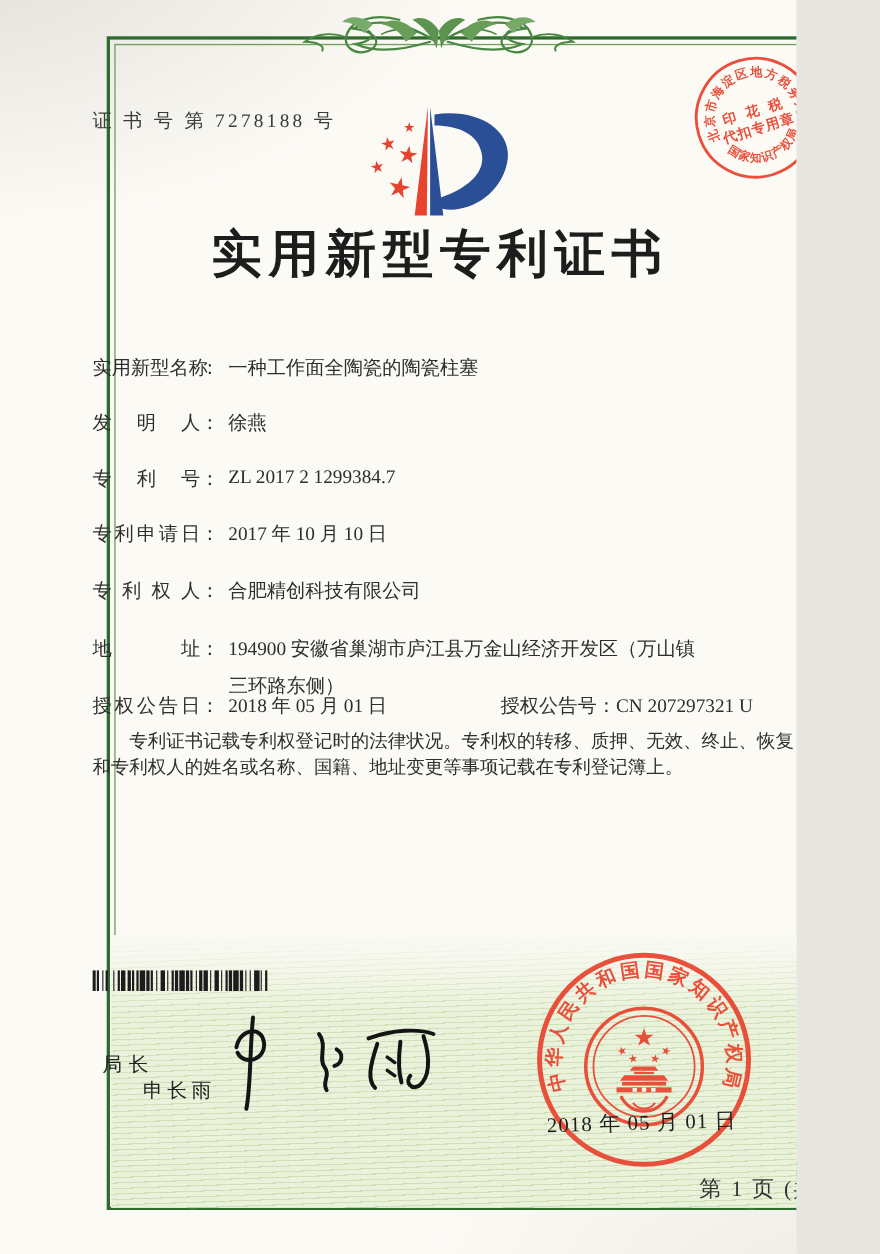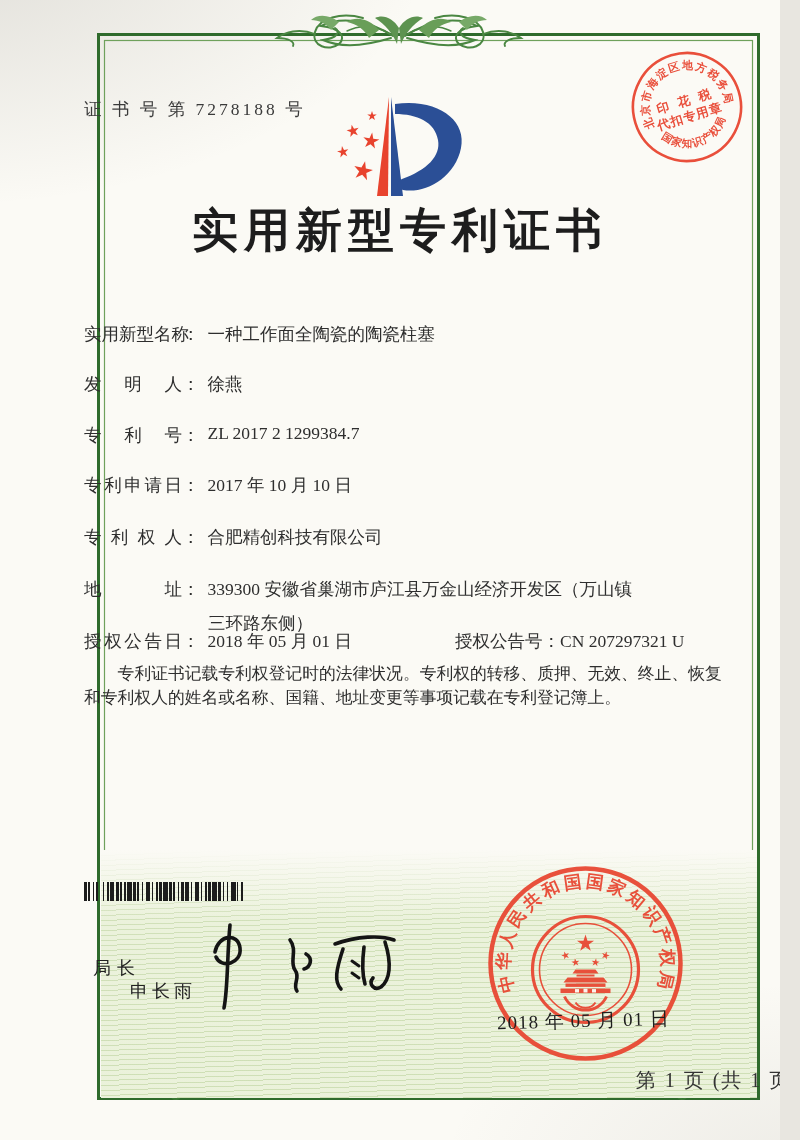--- a/index.html
+++ b/index.html
@@ -1,17 +1,17 @@
 <!DOCTYPE html>
 <html><head>
 <meta charset="utf-8">
 <style>
   html,body{margin:0;padding:0;}
   body{width:800px;height:1140px;background:#e8e6e0;font-family:"Liberation Serif","DejaVu Serif",serif;}
-  .paper{position:relative;width:780px;height:1140px;overflow:hidden;
+  .paper{position:relative;width:724px;height:1140px;overflow:hidden;
     background:
       radial-gradient(900px 500px at -8% -6%, rgba(110,105,95,.20), transparent 55%),
       radial-gradient(600px 300px at 103% 102%, rgba(120,115,105,.10), transparent 60%),
       linear-gradient(#fbfaf5,#fbfaf5);
     color:#2b2b2b;}
   .abs{position:absolute;}
   svg{display:block;overflow:visible;}
 
   .cert-number{left:84px;top:97px;font-size:17.5px;letter-spacing:3px;color:#3a3a3a;}
   .title{left:0;top:200px;width:800px;text-align:center;font-size:46px;font-weight:bold;
@@ -136,21 +136,21 @@
   <div class="abs frow" style="top:423px">
     <span class="flabel">专利号</span><span class="fcolon">：</span><span class="fvalue">ZL 2017 2 1299384.7</span>
   </div>
   <div class="abs frow" style="top:473px">
     <span class="flabel">专利申请日</span><span class="fcolon">：</span><span class="fvalue">2017 年 10 月 10 日</span>
   </div>
   <div class="abs frow" style="top:525px">
     <span class="flabel">专利权人</span><span class="fcolon">：</span><span class="fvalue">合肥精创科技有限公司</span>
   </div>
   <div class="abs frow" style="top:577px">
-    <span class="flabel">地址</span><span class="fcolon">：</span><span class="fvalue">339300 安徽省巢湖市庐江县万金山经济开发区（万山镇</span>
+    <span class="flabel">地址</span><span class="fcolon">：</span><span class="fvalue">194900 安徽省巢湖市庐江县万金山经济开发区（万山镇</span>
     <div class="addr2">三环路东侧）</div>
   </div>
   <div class="abs frow" style="top:629px">
     <span class="flabel">授权公告日</span><span class="fcolon">：</span><span class="fvalue">2018 年 05 月 01 日</span>
   </div>
   <div class="abs frow" style="left:455px;top:629px">
     <span>授权公告号</span><span>：</span><span>CN 207297321 U</span>
   </div>
 
   <div class="abs body-text">

